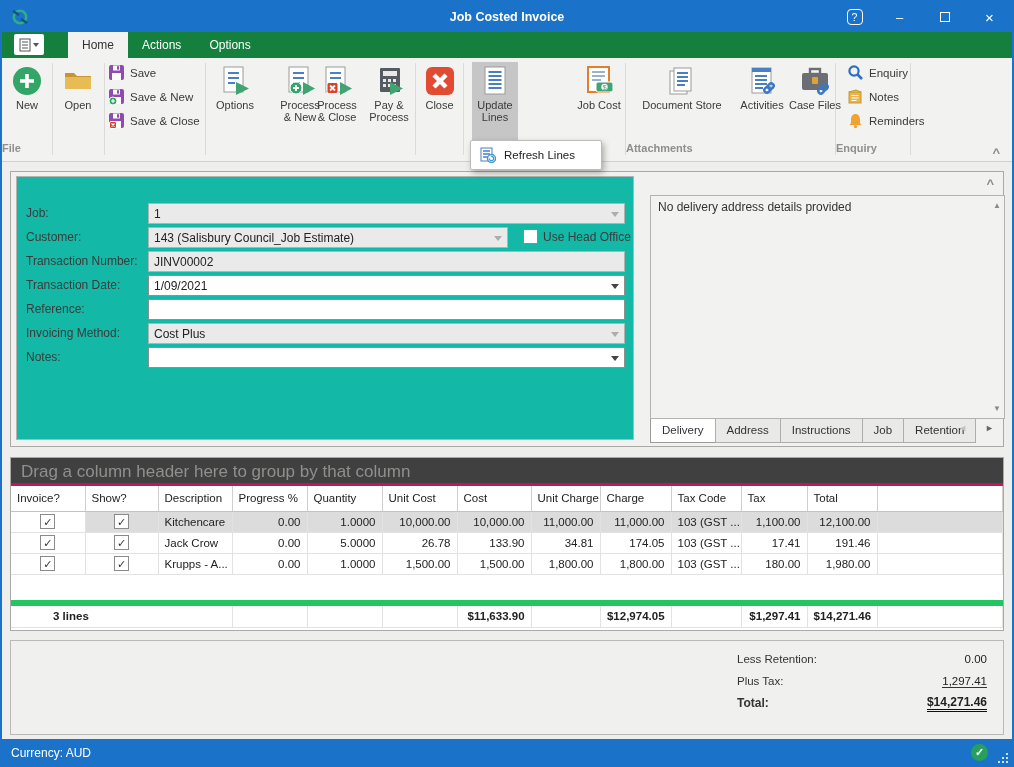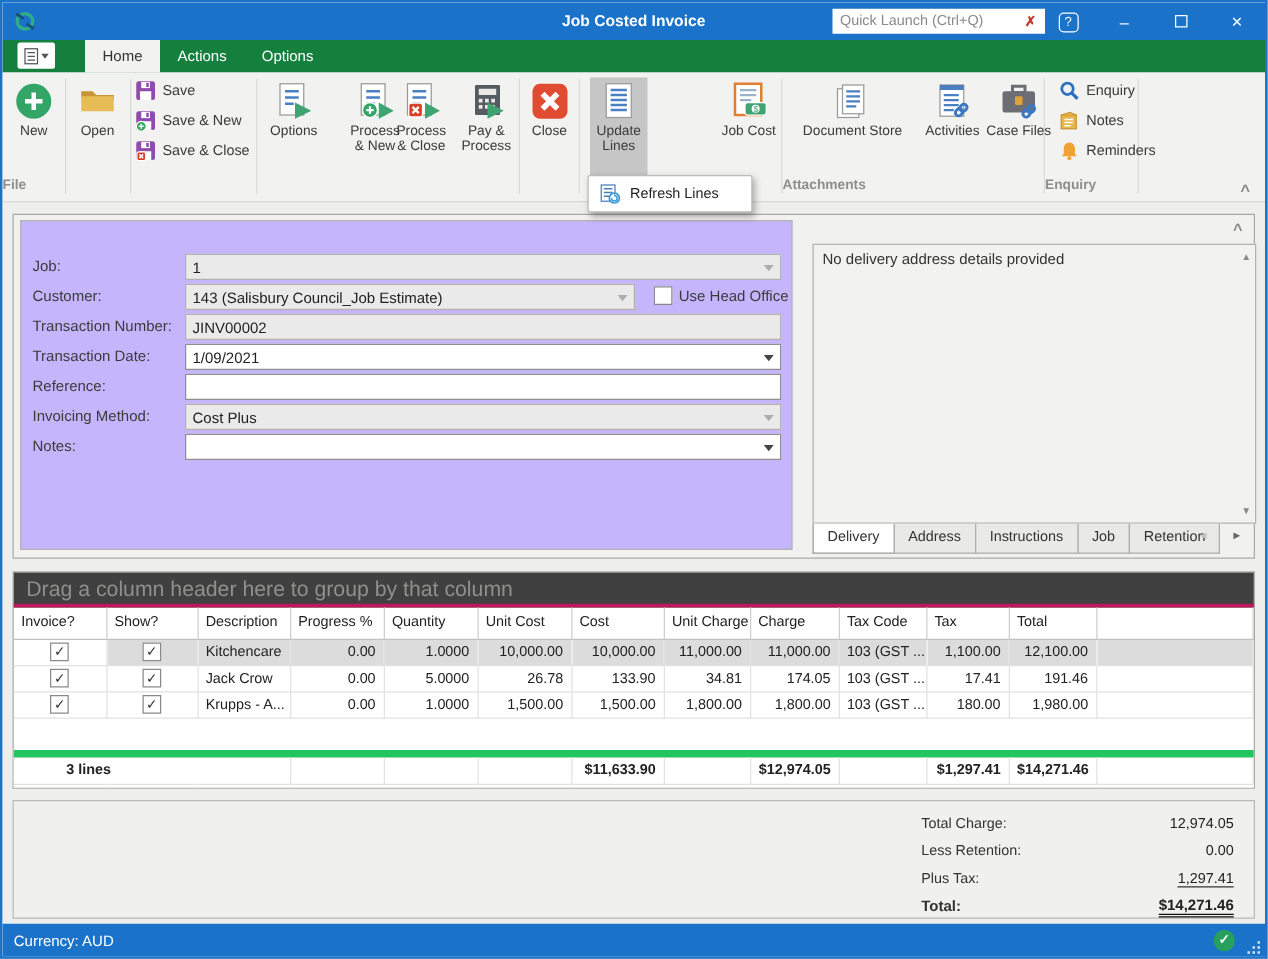--- a/index.html
+++ b/index.html
@@ -55,21 +55,21 @@
   .popup svg { width:16px; height:16px; margin:0 8px 0 9px; }
   .popup .plbl { font-size:11.5px; color:#222; }
 
   
   .client { position:relative; height:577px; background:#eeeeec; }
   .panel { position:absolute; left:8px; right:8px; border:1px solid #a9a9a7; background:#fff; }
 
   
   .form-outer { top:9px; height:276px; background:#f1f1ef; }
   .panel-collapse { position:absolute; right:9px; top:4px; color:#8a8a8a; font-weight:bold; font-size:13px; cursor:default; }
-  .form-sub { position:absolute; left:5px; top:4px; width:618px; height:264px; background:#c4b5fd; border:1px solid #b3b3b1; }
+  .form-sub { position:absolute; left:5px; top:4px; width:618px; height:264px; background:#14b8a6; border:1px solid #b3b3b1; }
   .frow { position:absolute; left:0; right:0; height:21px; }
   .flabel { position:absolute; left:9px; top:3px; font-size:12px; color:#3b3b3b; }
   .field { position:absolute; left:131px; height:21px; border:1px solid #8f8f8d; background:#fff;
            font-size:12px; color:#222; display:flex; align-items:center; padding-left:5px; }
   .field.disabled { background:#eaeaea; border-color:#b2b2b0; }
   .field .arrow { position:absolute; right:5px; top:8px; width:0; height:0;
                   border-left:4px solid transparent; border-right:4px solid transparent; border-top:5px solid #444; }
   .field .arrow.dim { border-top-color:#adadab; }
   .checkbox { display:inline-block; width:15px; height:15px; border:1px solid #8a8a8a; background:#fff; vertical-align:middle; }
   .cb-wrap { position:absolute; left:506px; top:2px; display:flex; align-items:center; gap:5px;
@@ -133,24 +133,20 @@
 
 <div class="window">
 
   <div class="titlebar">
     <svg class="app-logo" viewBox="0 0 20 20">
       <circle cx="10" cy="10" r="6.2" fill="none" stroke="#2fae85" stroke-width="2.6"></circle>
       <path d="M3 4 L9 8" stroke="#15507e" stroke-width="2.2"></path>
       <path d="M17 16 L11 12" stroke="#15507e" stroke-width="2.2"></path>
     </svg>
     <div class="title">Job Costed Invoice</div>
-    <div class="quicklaunch">
-      <span class="ql-text">Quick Launch (Ctrl+Q)</span>
-      <span class="ql-x">✗</span>
-    </div>
     <div class="wbtns">
       <span class="wbtn help"><i>?</i></span>
       <span class="wbtn">–</span>
       <span class="wbtn max"><i></i></span>
       <span class="wbtn close">×</span>
     </div>
   </div>
 
   <div class="tabrow">
     <div class="menu-btn">
@@ -601,24 +597,20 @@
             <td></td>
           </tr>
         </tbody>
           </table>
       </div>
     </div>
 
     <div class="panel summary">
       <div class="sum-rows">
         <div class="srow">
-          <span class="sl">Total Charge:</span>
-          <span class="sv"><span>12,974.05</span></span>
-        </div>
-        <div class="srow">
           <span class="sl">Less Retention:</span>
           <span class="sv"><span>0.00</span></span>
         </div>
         <div class="srow r3">
           <span class="sl">Plus Tax:</span>
           <span class="sv"><span>1,297.41</span></span>
         </div>
         <div class="srow r4">
           <span class="sl">Total:</span>
           <span class="sv"><span>$14,271.46</span></span>

